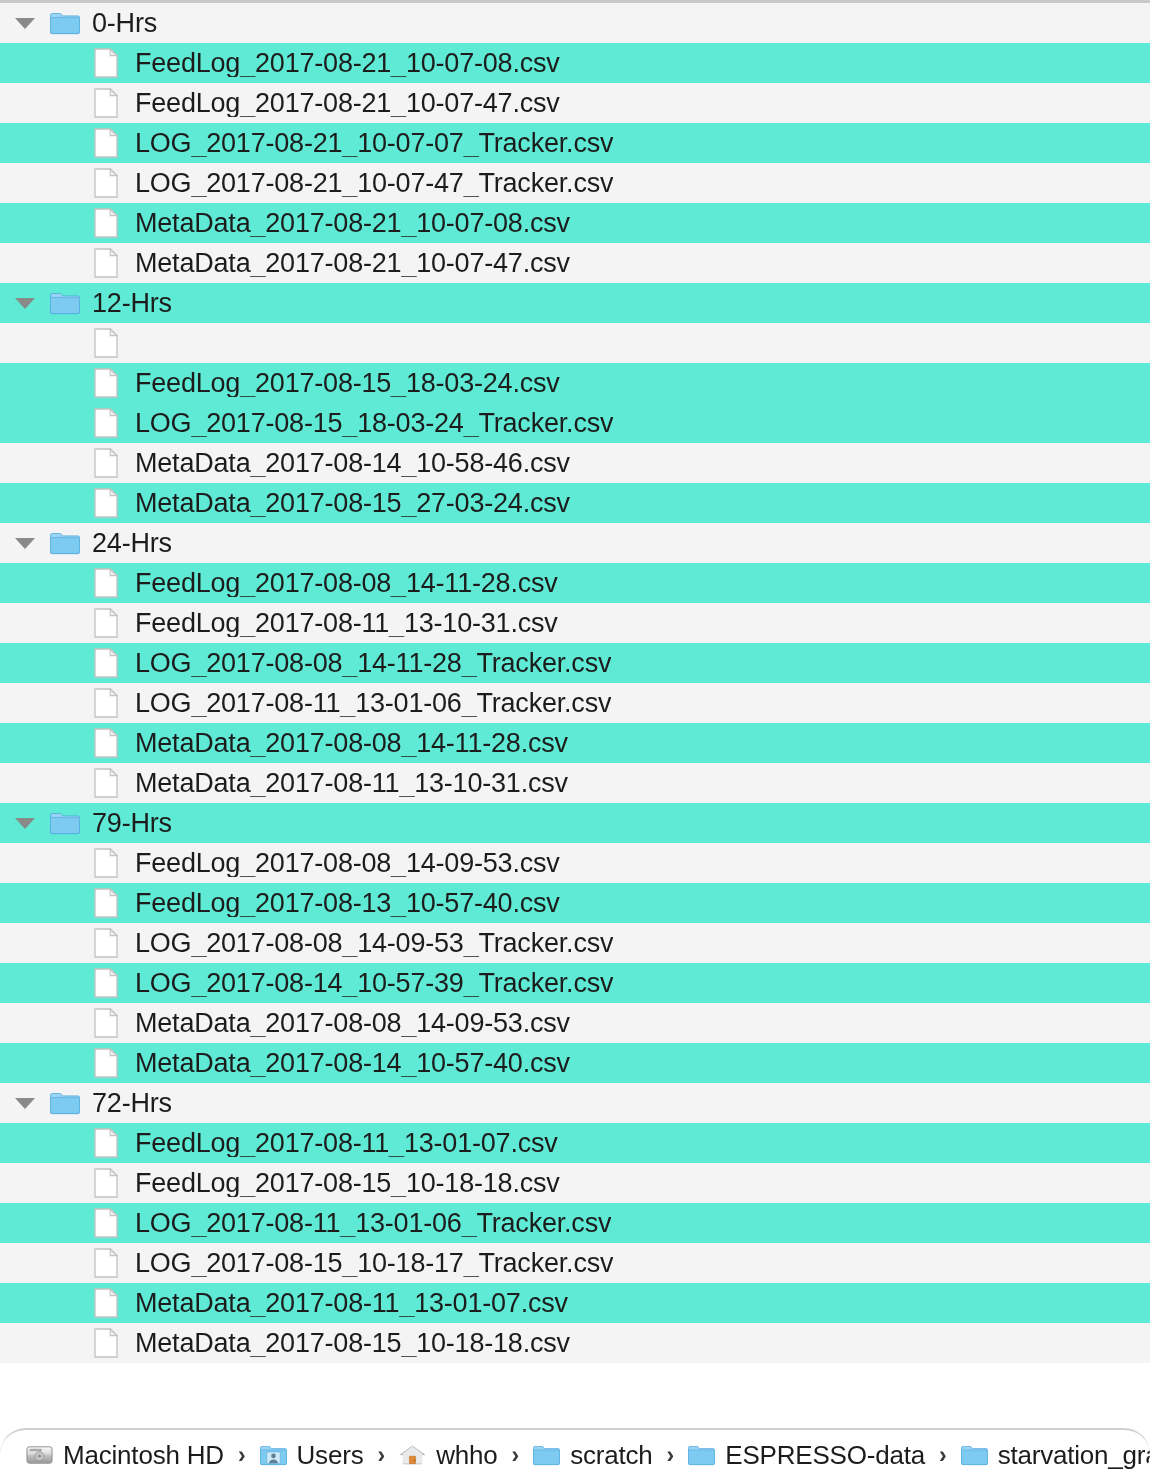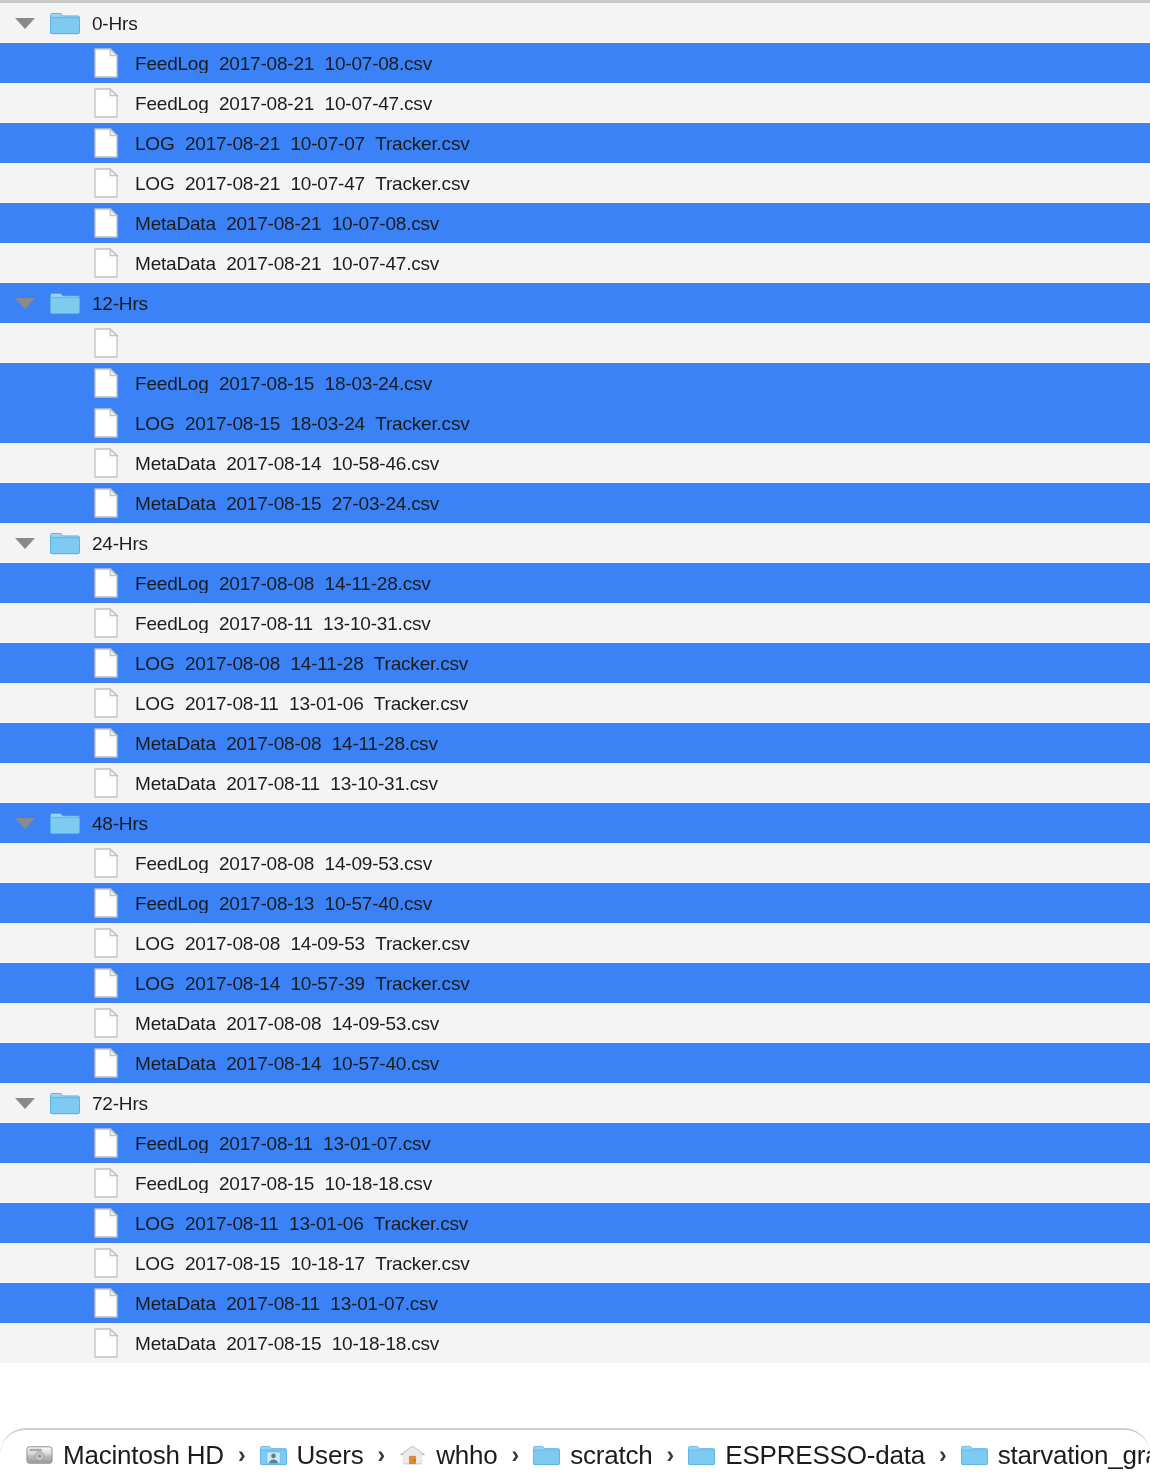--- a/index.html
+++ b/index.html
@@ -39,21 +39,21 @@
   }
 
   .row {
     height: 40px;
     display: flex;
     align-items: center;
     box-sizing: border-box;
     white-space: nowrap;
   }
   .row.stripe-gray  { background: #f4f4f4; }
-  .row.stripe-white { background: #3b82f6; }
+  .row.stripe-white { background: #5eead4; }
 
   
   .disclosure {
     width: 22px;
     height: 40px;
     margin-left: 14px;
     display: flex;
     align-items: center;
     justify-content: center;
     flex: 0 0 auto;
@@ -79,21 +79,21 @@
   
   .file-icon {
     width: 24px;
     height: 30px;
     margin-left: 94px;
     flex: 0 0 auto;
   }
   .file-icon svg { display: block; }
 
   .row-label {
-    font-size: 19px;
+    font-size: 27px;
     color: #1c1c1c;
     margin-left: 12px;
     letter-spacing: -0.2px;
     line-height: 1;
     flex: 0 1 auto;
     overflow: hidden;
   }
   .row.folder-row .row-label { margin-left: 12px; }
   .row.file-row   .row-label { margin-left: 17px; }
 
@@ -361,21 +361,21 @@
     <defs>
       <linearGradient id="fgA" x1="0" y1="0" x2="0" y2="1">
         <stop offset="0" stop-color="#9ed7f5"></stop>
         <stop offset="1" stop-color="#63b8e8"></stop>
       </linearGradient>
     </defs>
     <path d="M0.5 4.2 q0-1.7 1.7-1.7 h8.4 l2.2 2.4 h15.2 q1.5 0 1.5 1.6 v14.6 q0 1.6-1.6 1.6 h-25.8 q-1.6 0-1.6-1.6 z" fill="url(#fgA)" stroke="#4ea7dd" stroke-width="0.8"></path>
     <path d="M1.6 6.6 h26.8 q1.1 0 1.1 1.2 v13.3 q0 1.4-1.4 1.4 h-26.2 q-1.4 0-1.4-1.4 v-13.3 q0-1.2 1.1-1.2 z" fill="#7ecbf2" stroke="#54addf" stroke-width="0.7"></path>
   </svg>
 </span>
-        <span class="row-label">48-Hrs</span>
+        <span class="row-label">79-Hrs</span>
       </div>
       <div class="row file-row stripe-gray">
         <span class="file-icon">
   <svg viewBox="0 0 24 30" width="24" height="30" aria-hidden="true">
     <path d="M1 1 h15.2 l6.8 6.6 v21.4 h-22 z" fill="#ffffff" stroke="#c2c2c2" stroke-width="1.3"></path>
     <path d="M16.2 1 v6.6 h6.8 z" fill="#eeeeee" stroke="#c2c2c2" stroke-width="1.1"></path>
   </svg>
 </span>
         <span class="row-label">FeedLog_2017-08-08_14-09-53.csv</span>
       </div>

